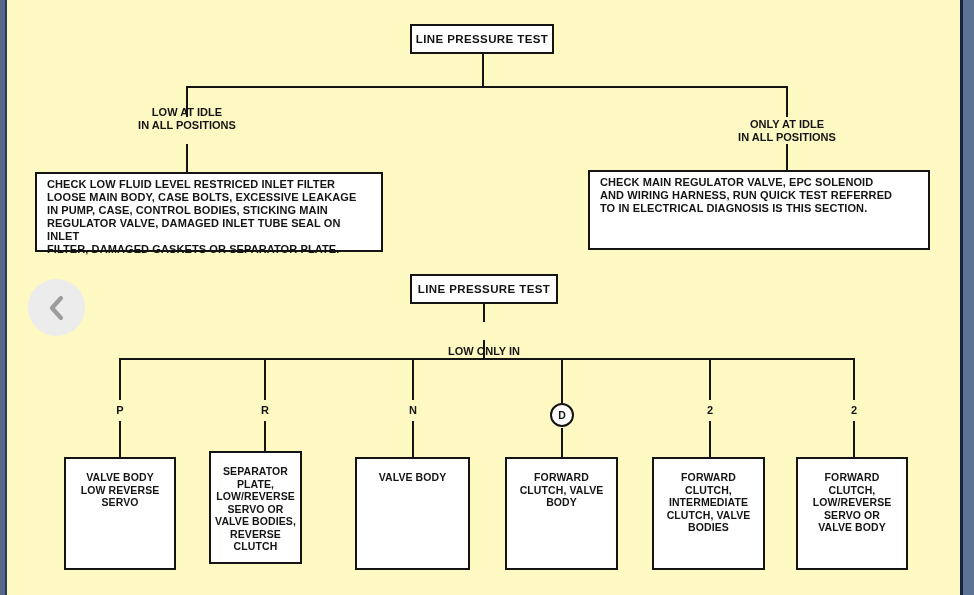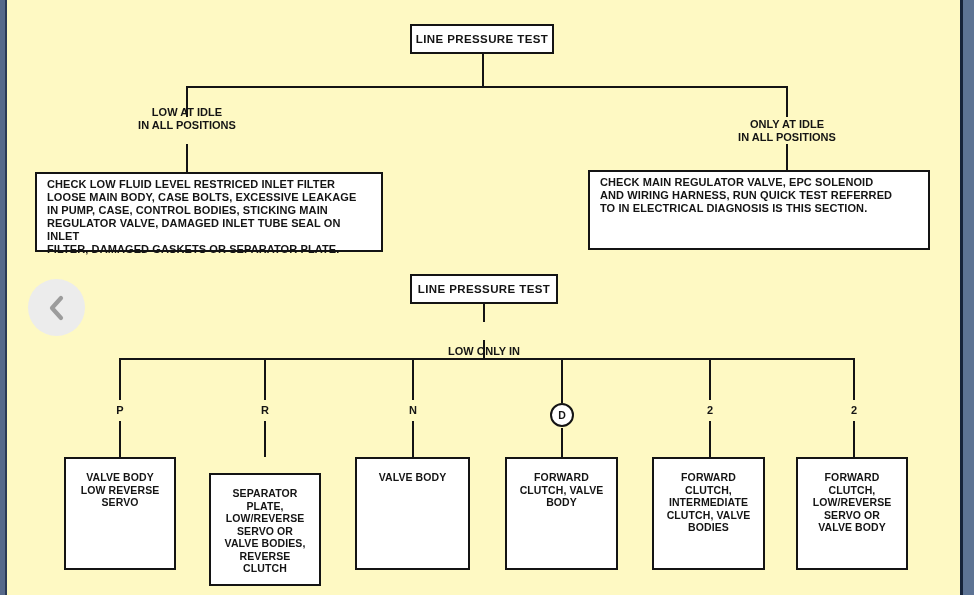--- a/index.html
+++ b/index.html
@@ -127,21 +127,21 @@
   <i class="vl" style="left:119px; top:358px; height:42px;"></i>
   <div class="gear" style="left:105px; top:404px;">P</div>
   <i class="vl" style="left:119px; top:421px; height:36px;"></i>
   <div class="fbox leafbox" style="left:64px; top:457px; width:112px; height:113px;">VALVE BODY
 LOW REVERSE
 SERVO</div>
 
   <i class="vl" style="left:264px; top:358px; height:42px;"></i>
   <div class="gear" style="left:250px; top:404px;">R</div>
   <i class="vl" style="left:264px; top:421px; height:36px;"></i>
-  <div class="fbox leafbox" style="left:209px; top:473px; width:112px; height:113px;">SEPARATOR
+  <div class="fbox leafbox" style="left:209px; top:451px; width:93px; height:113px;">SEPARATOR
 PLATE,
 LOW/REVERSE
 SERVO OR
 VALVE BODIES,
 REVERSE
 CLUTCH</div>
 
   <i class="vl" style="left:412px; top:358px; height:42px;"></i>
   <div class="gear" style="left:398px; top:404px;">N</div>
   <i class="vl" style="left:412px; top:421px; height:36px;"></i>

